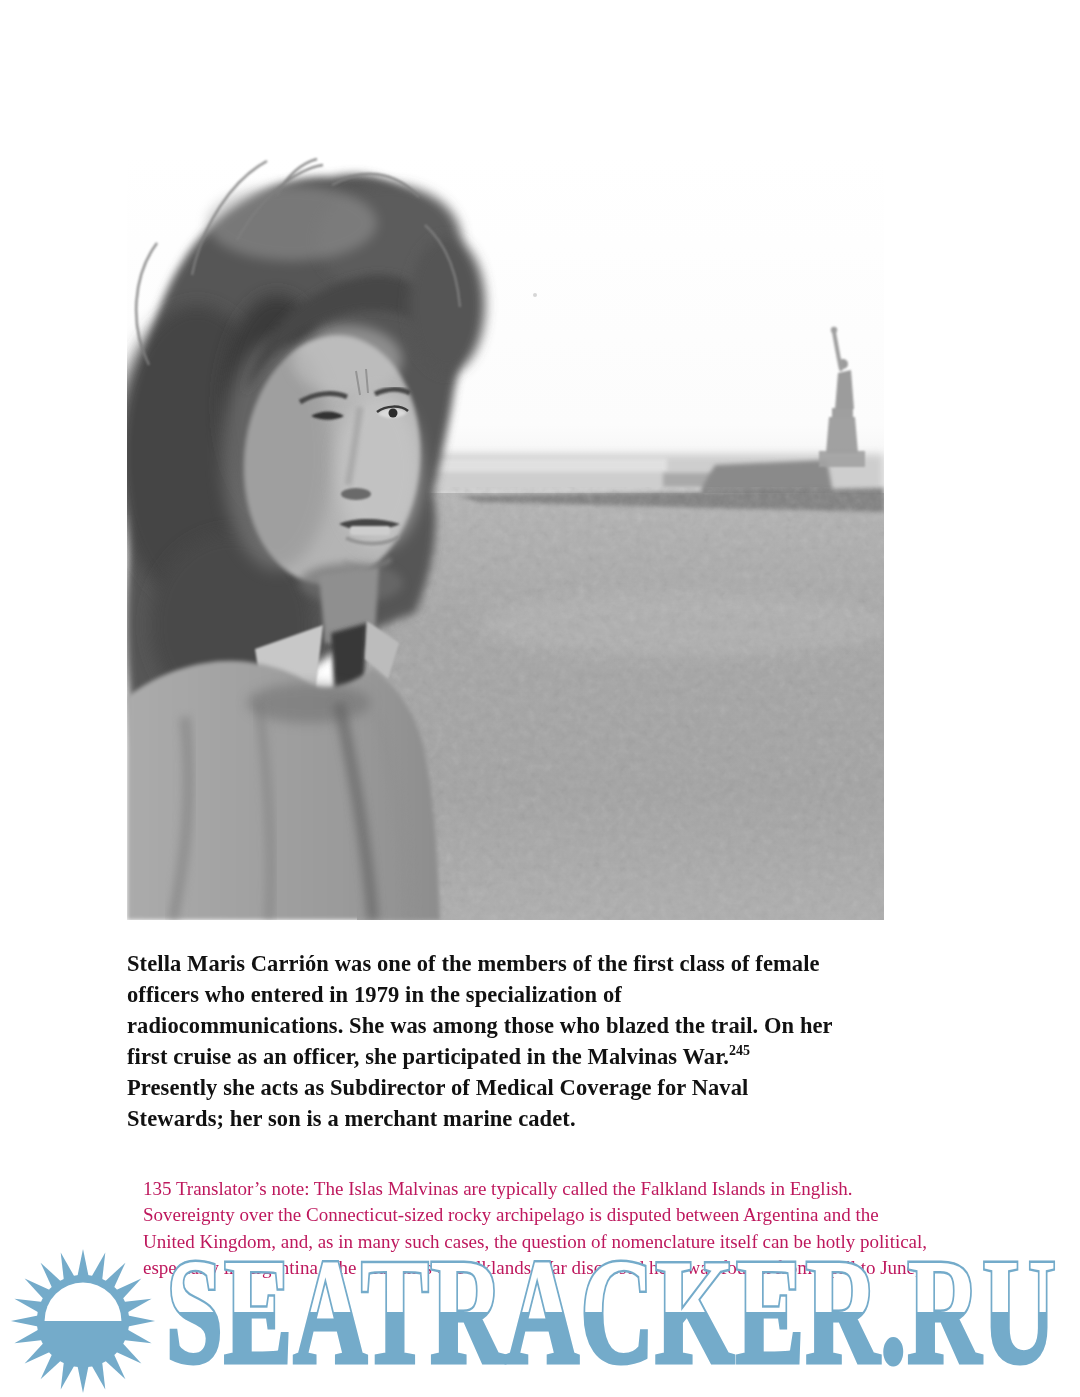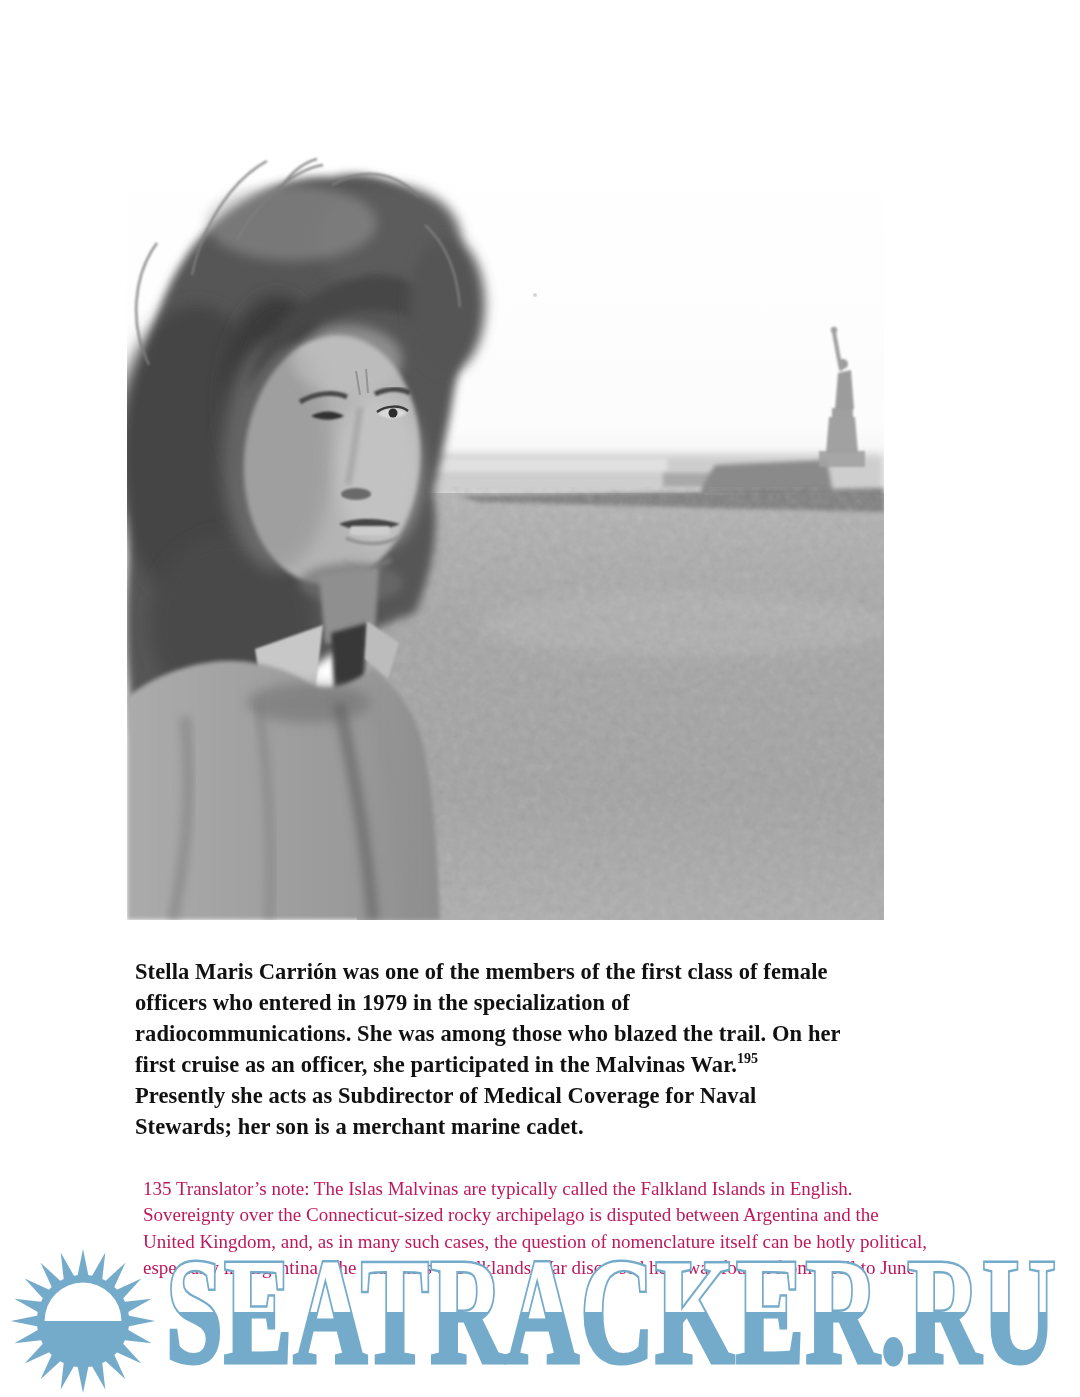--- a/index.html
+++ b/index.html
@@ -1,19 +1,19 @@
 <!DOCTYPE html>
 <html><head>
 <meta charset="utf-8">
 <style>
   html,body{margin:0;padding:0;background:#ffffff;}
   .page{position:relative;width:1080px;height:1397px;background:#ffffff;overflow:hidden;
         font-family:"Liberation Serif","DejaVu Serif",serif;}
   .photo{position:absolute;left:127px;top:155px;width:757px;height:765px;margin:0;}
-  .bio{position:absolute;left:127px;top:948px;width:910px;margin:8px;
+  .bio{position:absolute;left:127px;top:948px;width:910px;margin:0;
        white-space:pre-line;color:#111;
        font-family:"Liberation Serif","DejaVu Serif",serif;
        font-weight:700;font-size:22.5px;line-height:31px;letter-spacing:0.1px;}
   .bio sup{font-size:14px;line-height:0;position:relative;top:-1px;vertical-align:super;}
   .footnote{position:absolute;left:127px;top:1160px;width:930px;margin:16px;
        white-space:pre-line;color:#be185d;
        font-family:"Liberation Serif","DejaVu Serif",serif;
        font-weight:400;font-size:19px;line-height:26.4px;}
   .watermark{position:absolute;left:0;top:1238px;width:886px;height:159px;}
   .sun-svg{position:absolute;left:8px;top:8px;}
@@ -145,21 +145,21 @@
           <path d="M298,70 C318,88 330,116 333,152"></path>
           <path d="M150,40 C160,20 175,8 190,4"></path>
         </g>
       </g>
     </svg>
   </figure>
 
   <p class="bio"><span>Stella Maris Carrión was one of the members of the first class of female
 officers who entered in 1979 in the specialization of
 radiocommunications. She was among those who blazed the trail. On her
-first cruise as an officer, she participated in the Malvinas War.</span><sup>195</sup><span>
+first cruise as an officer, she participated in the Malvinas War.</span><sup>245</sup><span>
 Presently she acts as Subdirector of Medical Coverage for Naval
 Stewards; her son is a merchant marine cadet.</span></p>
 
   <p class="footnote">135 Translator’s note: The Islas Malvinas are typically called the Falkland Islands in English.
 Sovereignty over the Connecticut-sized rocky archipelago is disputed between Argentina and the
 United Kingdom, and, as in many such cases, the question of nomenclature itself can be hotly political,
 especially in Argentina. The Malvinas or Falklands War discussed here was fought from April to June,</p>
 
   <div class="watermark">
     <svg class="sun-svg" width="150" height="150" viewBox="-78 -78 156 156" xmlns="http://www.w3.org/2000/svg">

